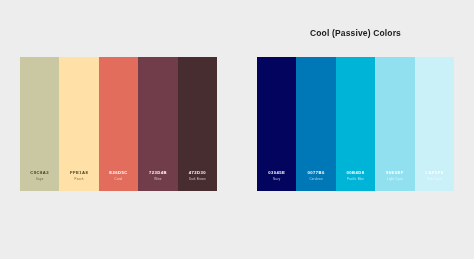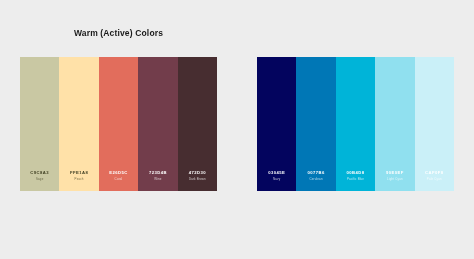--- a/index.html
+++ b/index.html
@@ -101,21 +101,20 @@
 
   .label-light .swatch-hex,
   .label-light .swatch-sub { color: #ffffff; }
 </style>
 </head>
 <body style="background-color: rgb(237, 237, 237);">
 
 <div class="stage">
 
   <div class="panel panel-warm">
-    <div class="panel-title">Warm (Active) Colors</div>
     <div class="swatch-strip">
 
       <div class="swatch label-dark" style="background-color: rgb(201, 200, 163);">
         <div class="swatch-hex">C9C8A3</div>
         <div class="swatch-sub">Sage</div>
       </div>
 
       <div class="swatch label-dark" style="background-color: rgb(255, 225, 168);">
         <div class="swatch-hex">FFE1A8</div>
         <div class="swatch-sub">Peach</div>
@@ -133,20 +132,21 @@
 
       <div class="swatch label-light" style="background-color: rgb(71, 45, 48);">
         <div class="swatch-hex">472D30</div>
         <div class="swatch-sub">Dark Brown</div>
       </div>
 
     </div>
   </div>
 
   <div class="panel panel-cool">
+    <div class="panel-title">Cool (Passive) Colors</div>
     <div class="swatch-strip">
 
       <div class="swatch label-light" style="background-color: rgb(3, 4, 94);">
         <div class="swatch-hex">03045E</div>
         <div class="swatch-sub">Navy</div>
       </div>
 
       <div class="swatch label-light" style="background-color: rgb(0, 119, 182);">
         <div class="swatch-hex">0077B6</div>
         <div class="swatch-sub">Cerulean</div>

